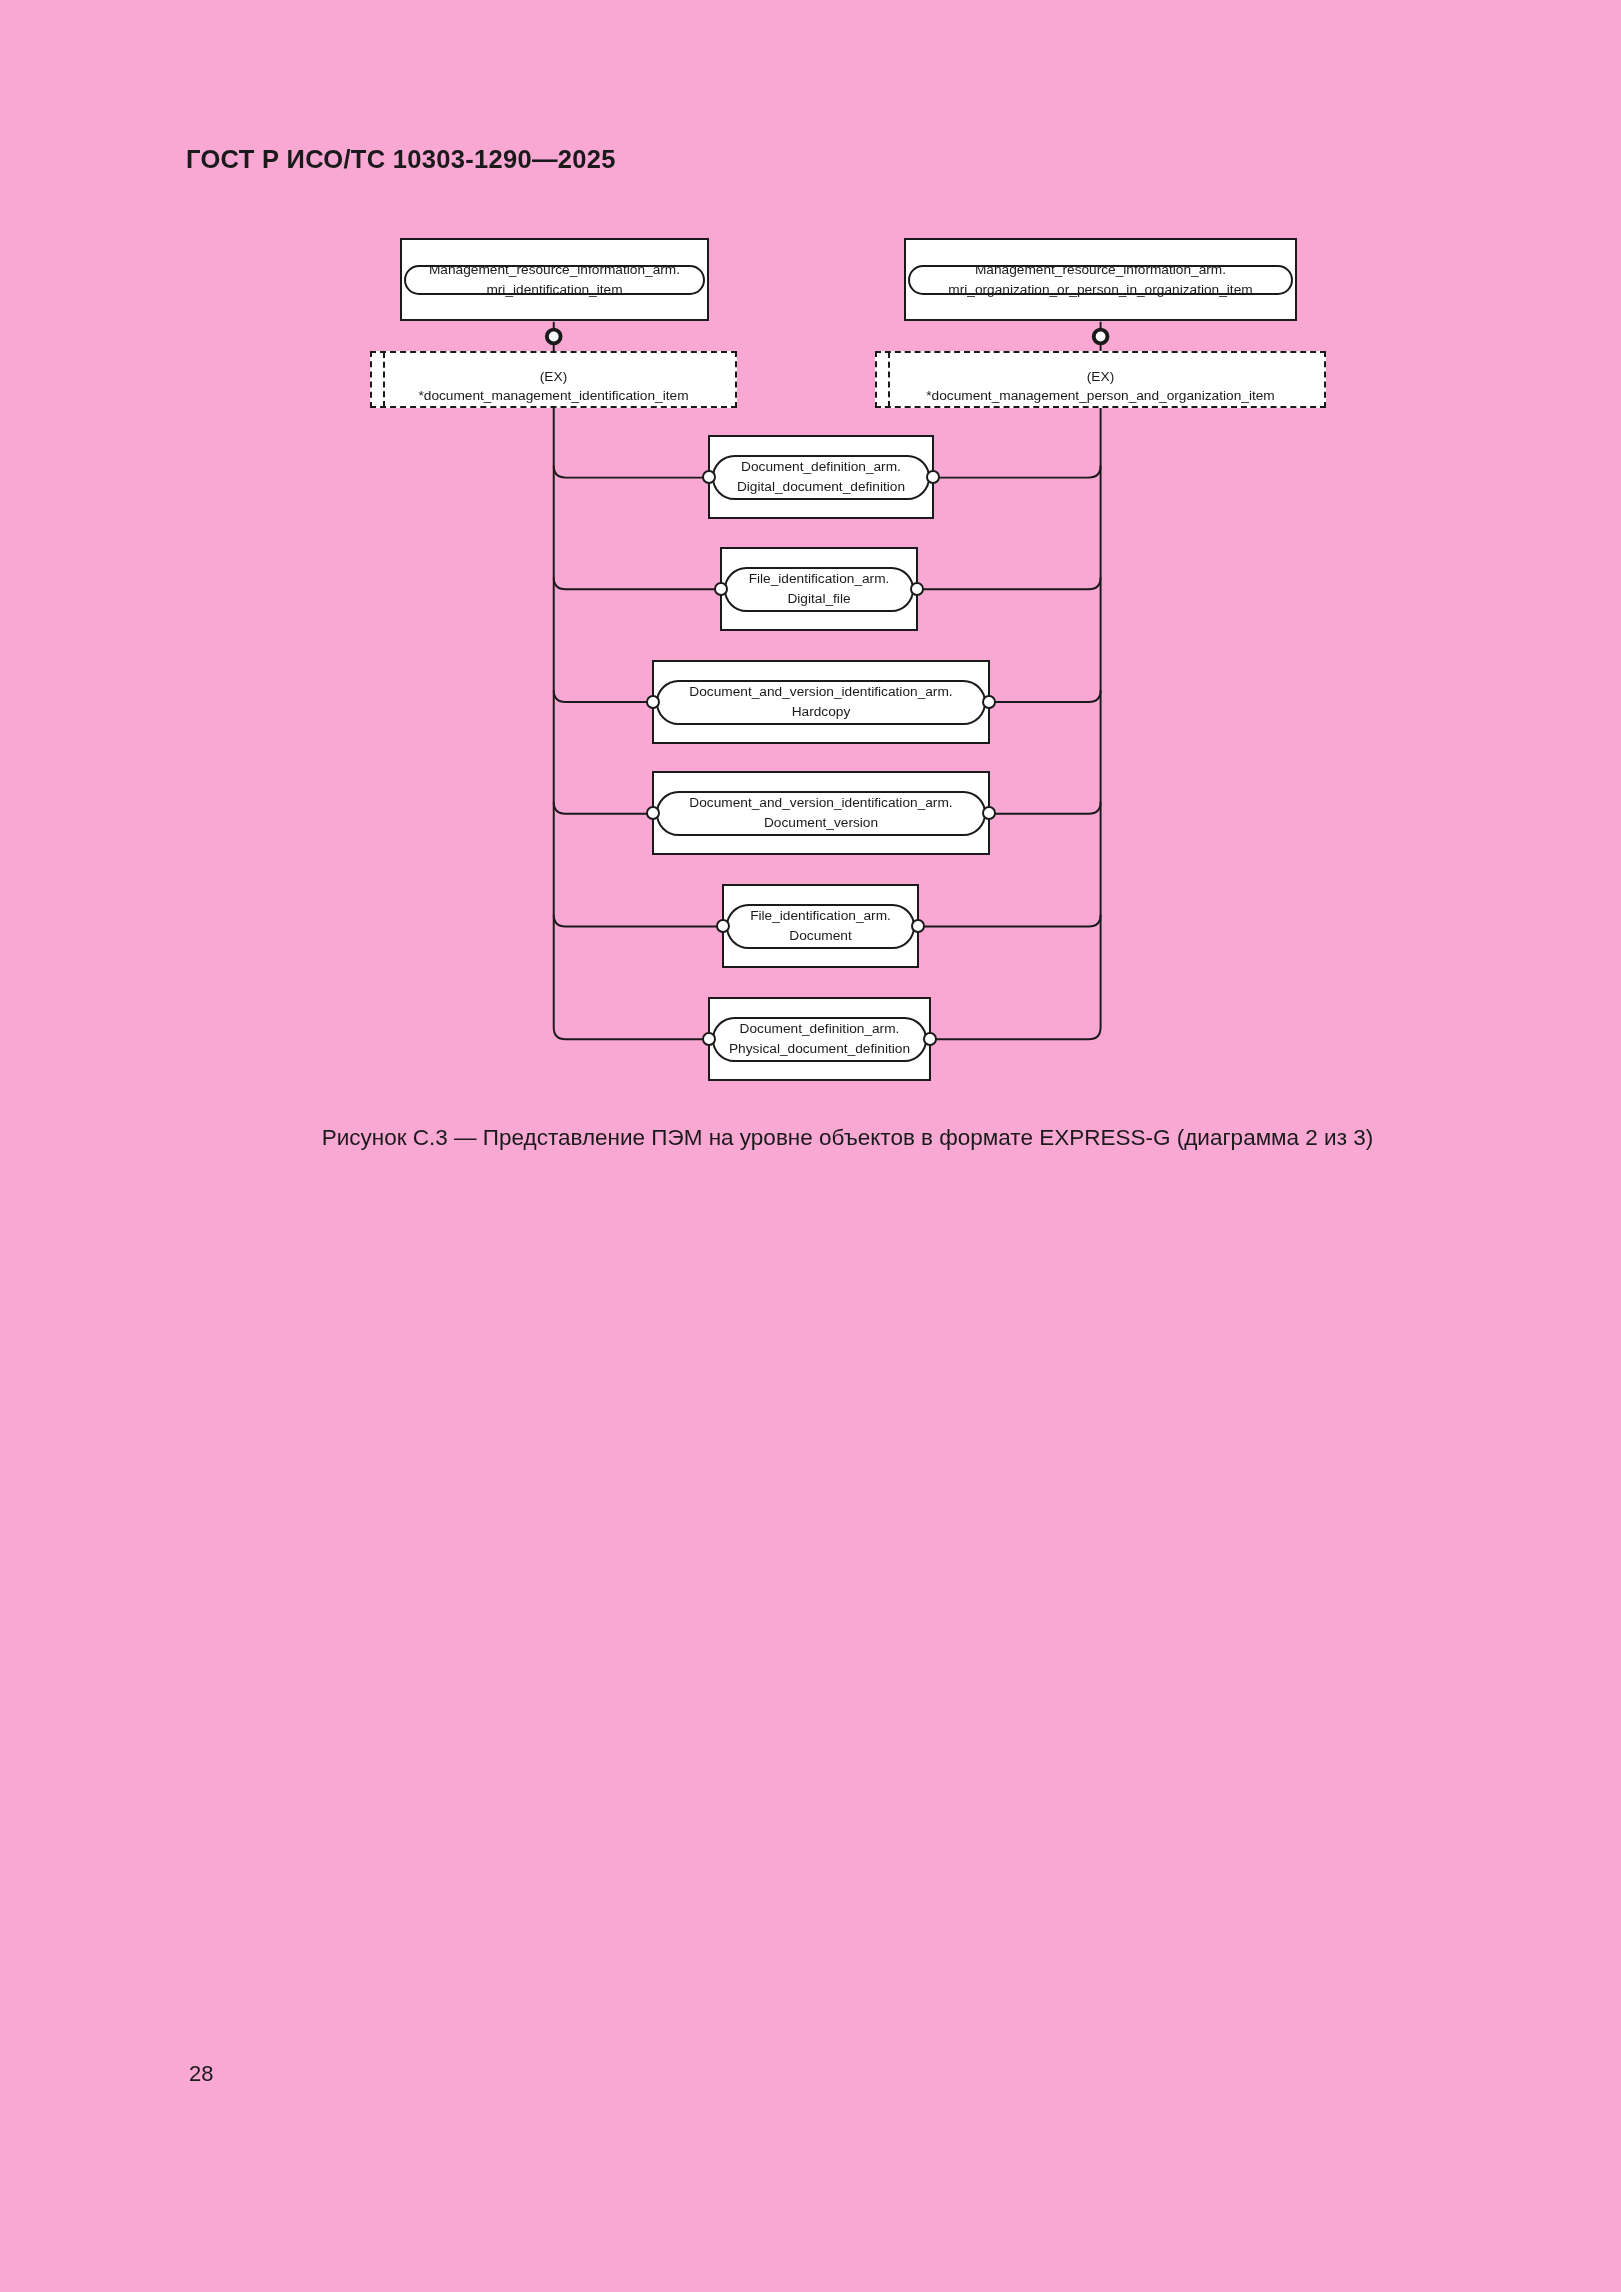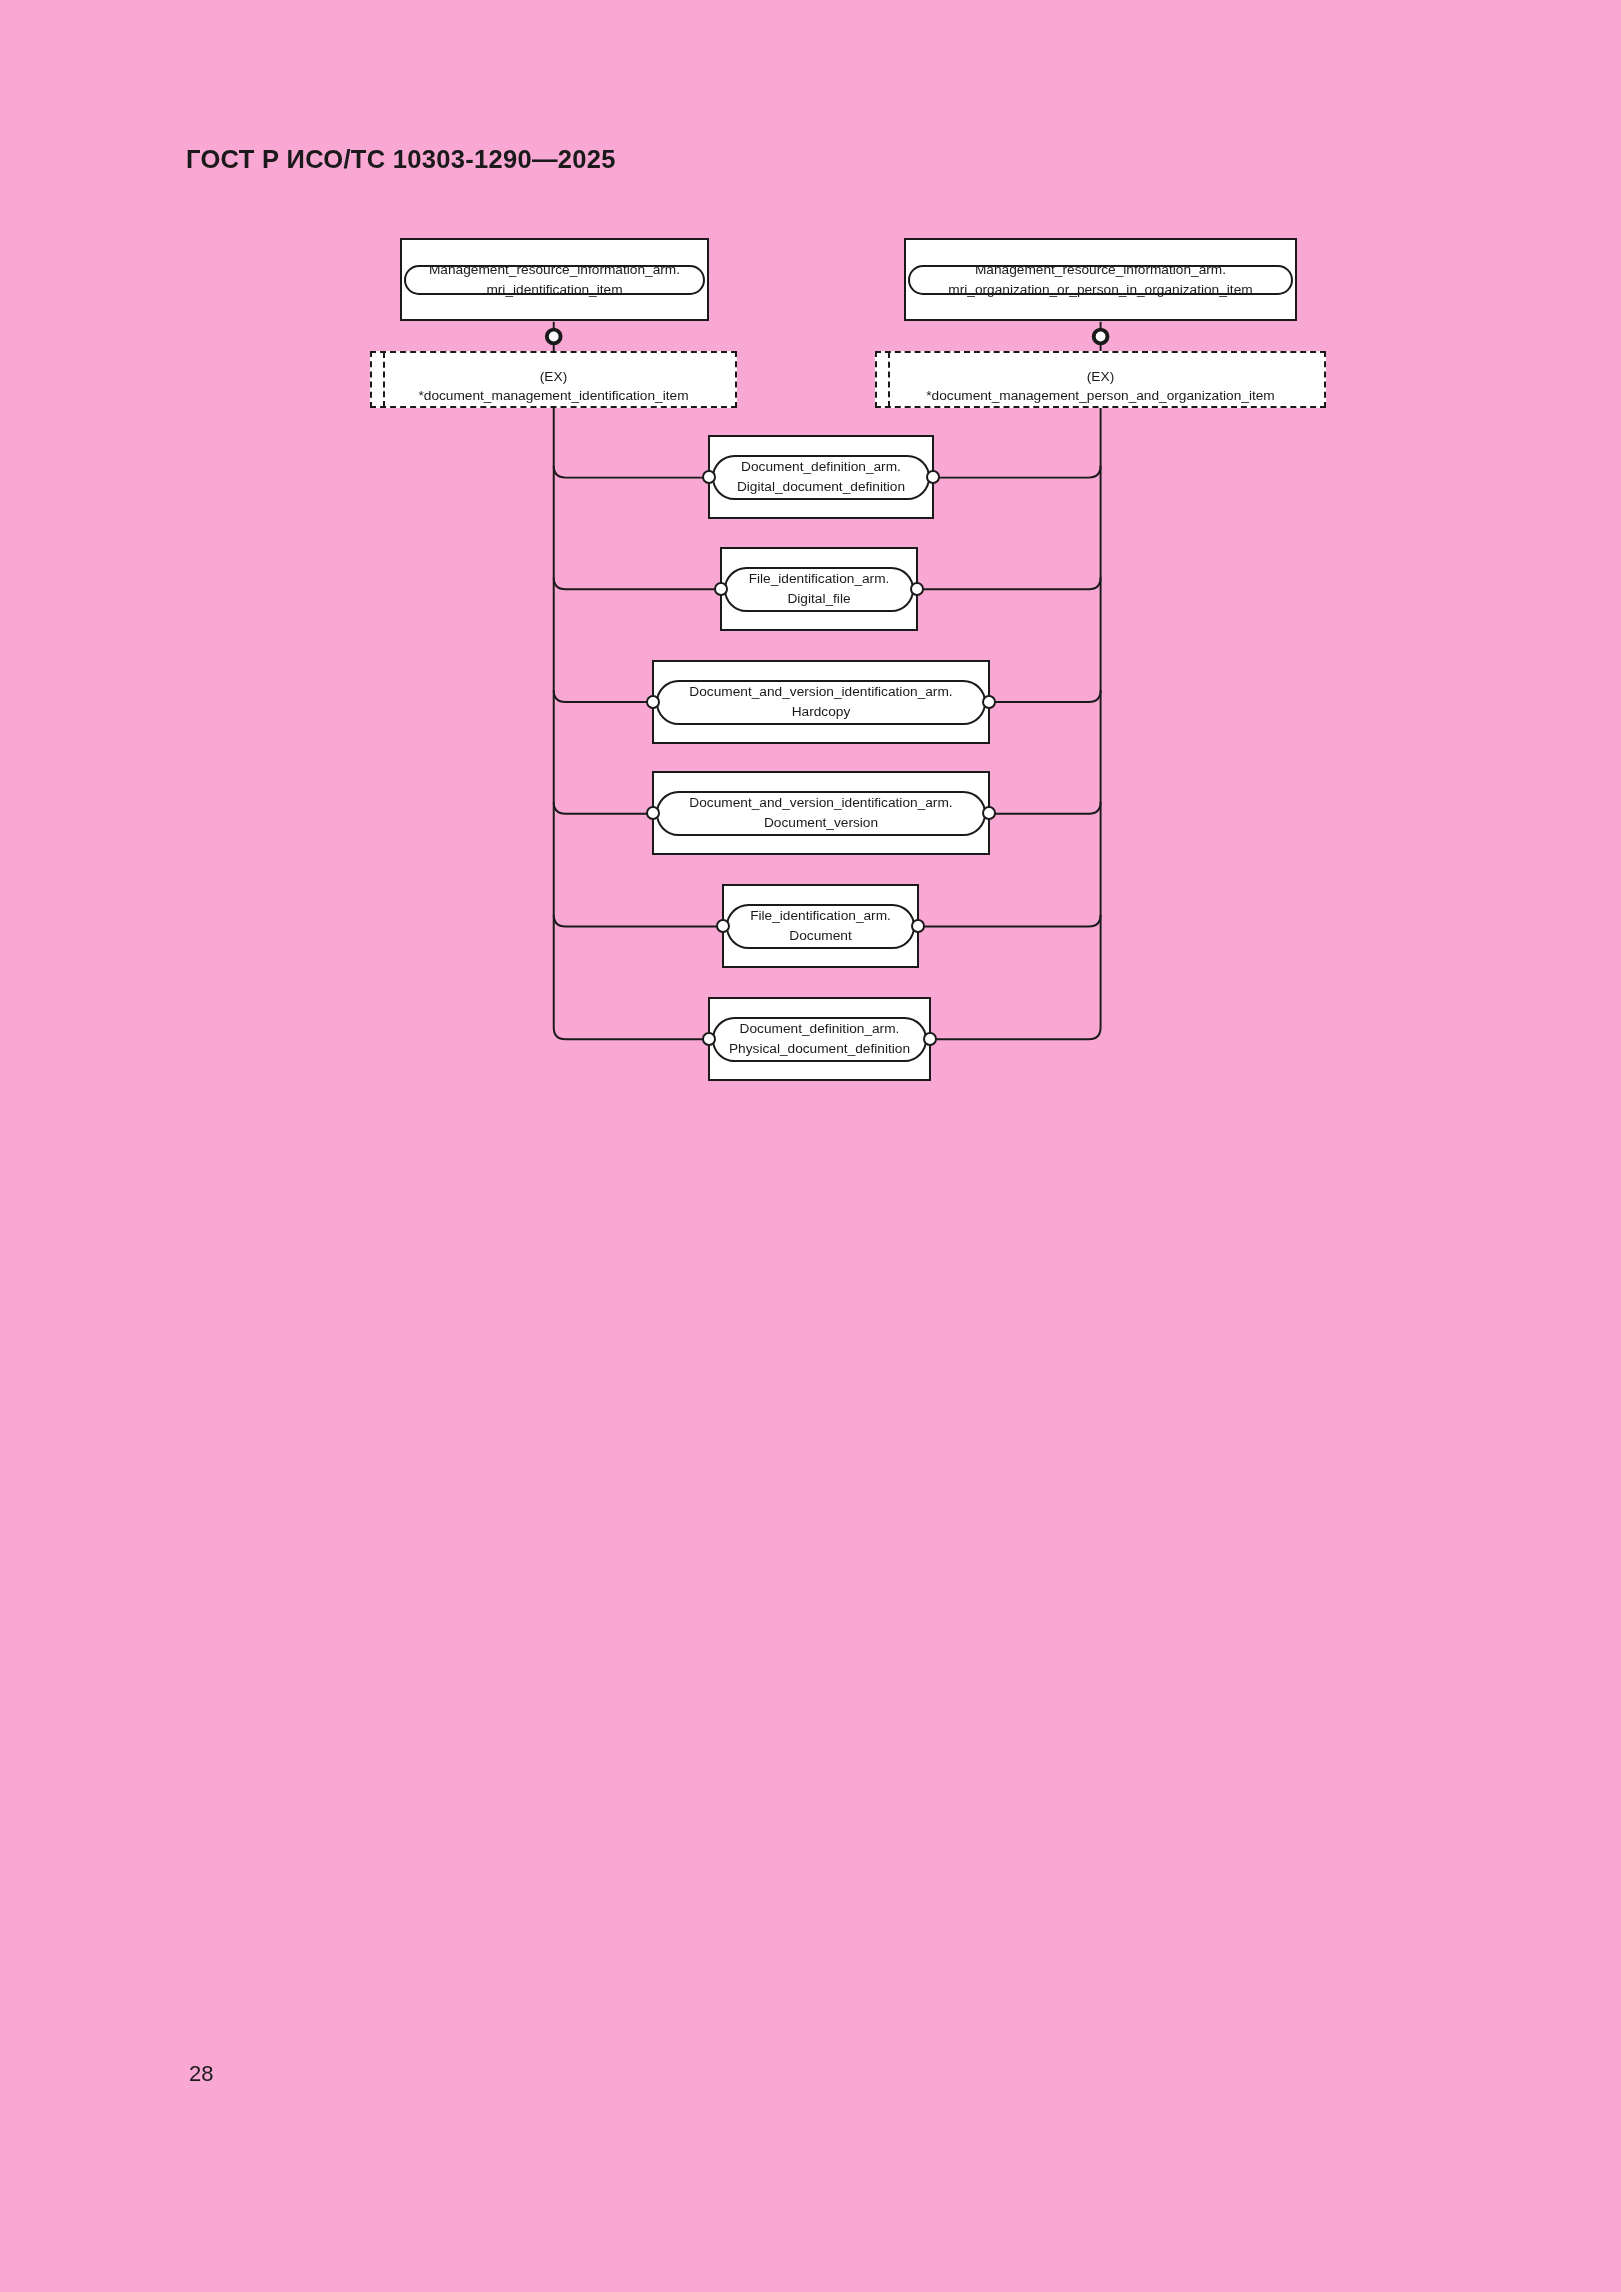--- a/index.html
+++ b/index.html
@@ -126,16 +126,17 @@
 
   <div class="ebox" style="left:708px;top:997px;width:223px;height:84px;">
     <span class="port pl"></span>
     <span class="port pr"></span>
     <div class="stadium">
       <span>Document_definition_arm.</span>
       <span>Physical_document_definition</span>
     </div>
   </div>
 
+  <div class="caption">Рисунок С.3 — Представление ПЭМ на уровне объектов в формате EXPRESS-G (диаграмма 2 из 3)</div>
   <div class="pagenum">28</div>
 
 </div>
 
 
 </body></html>

